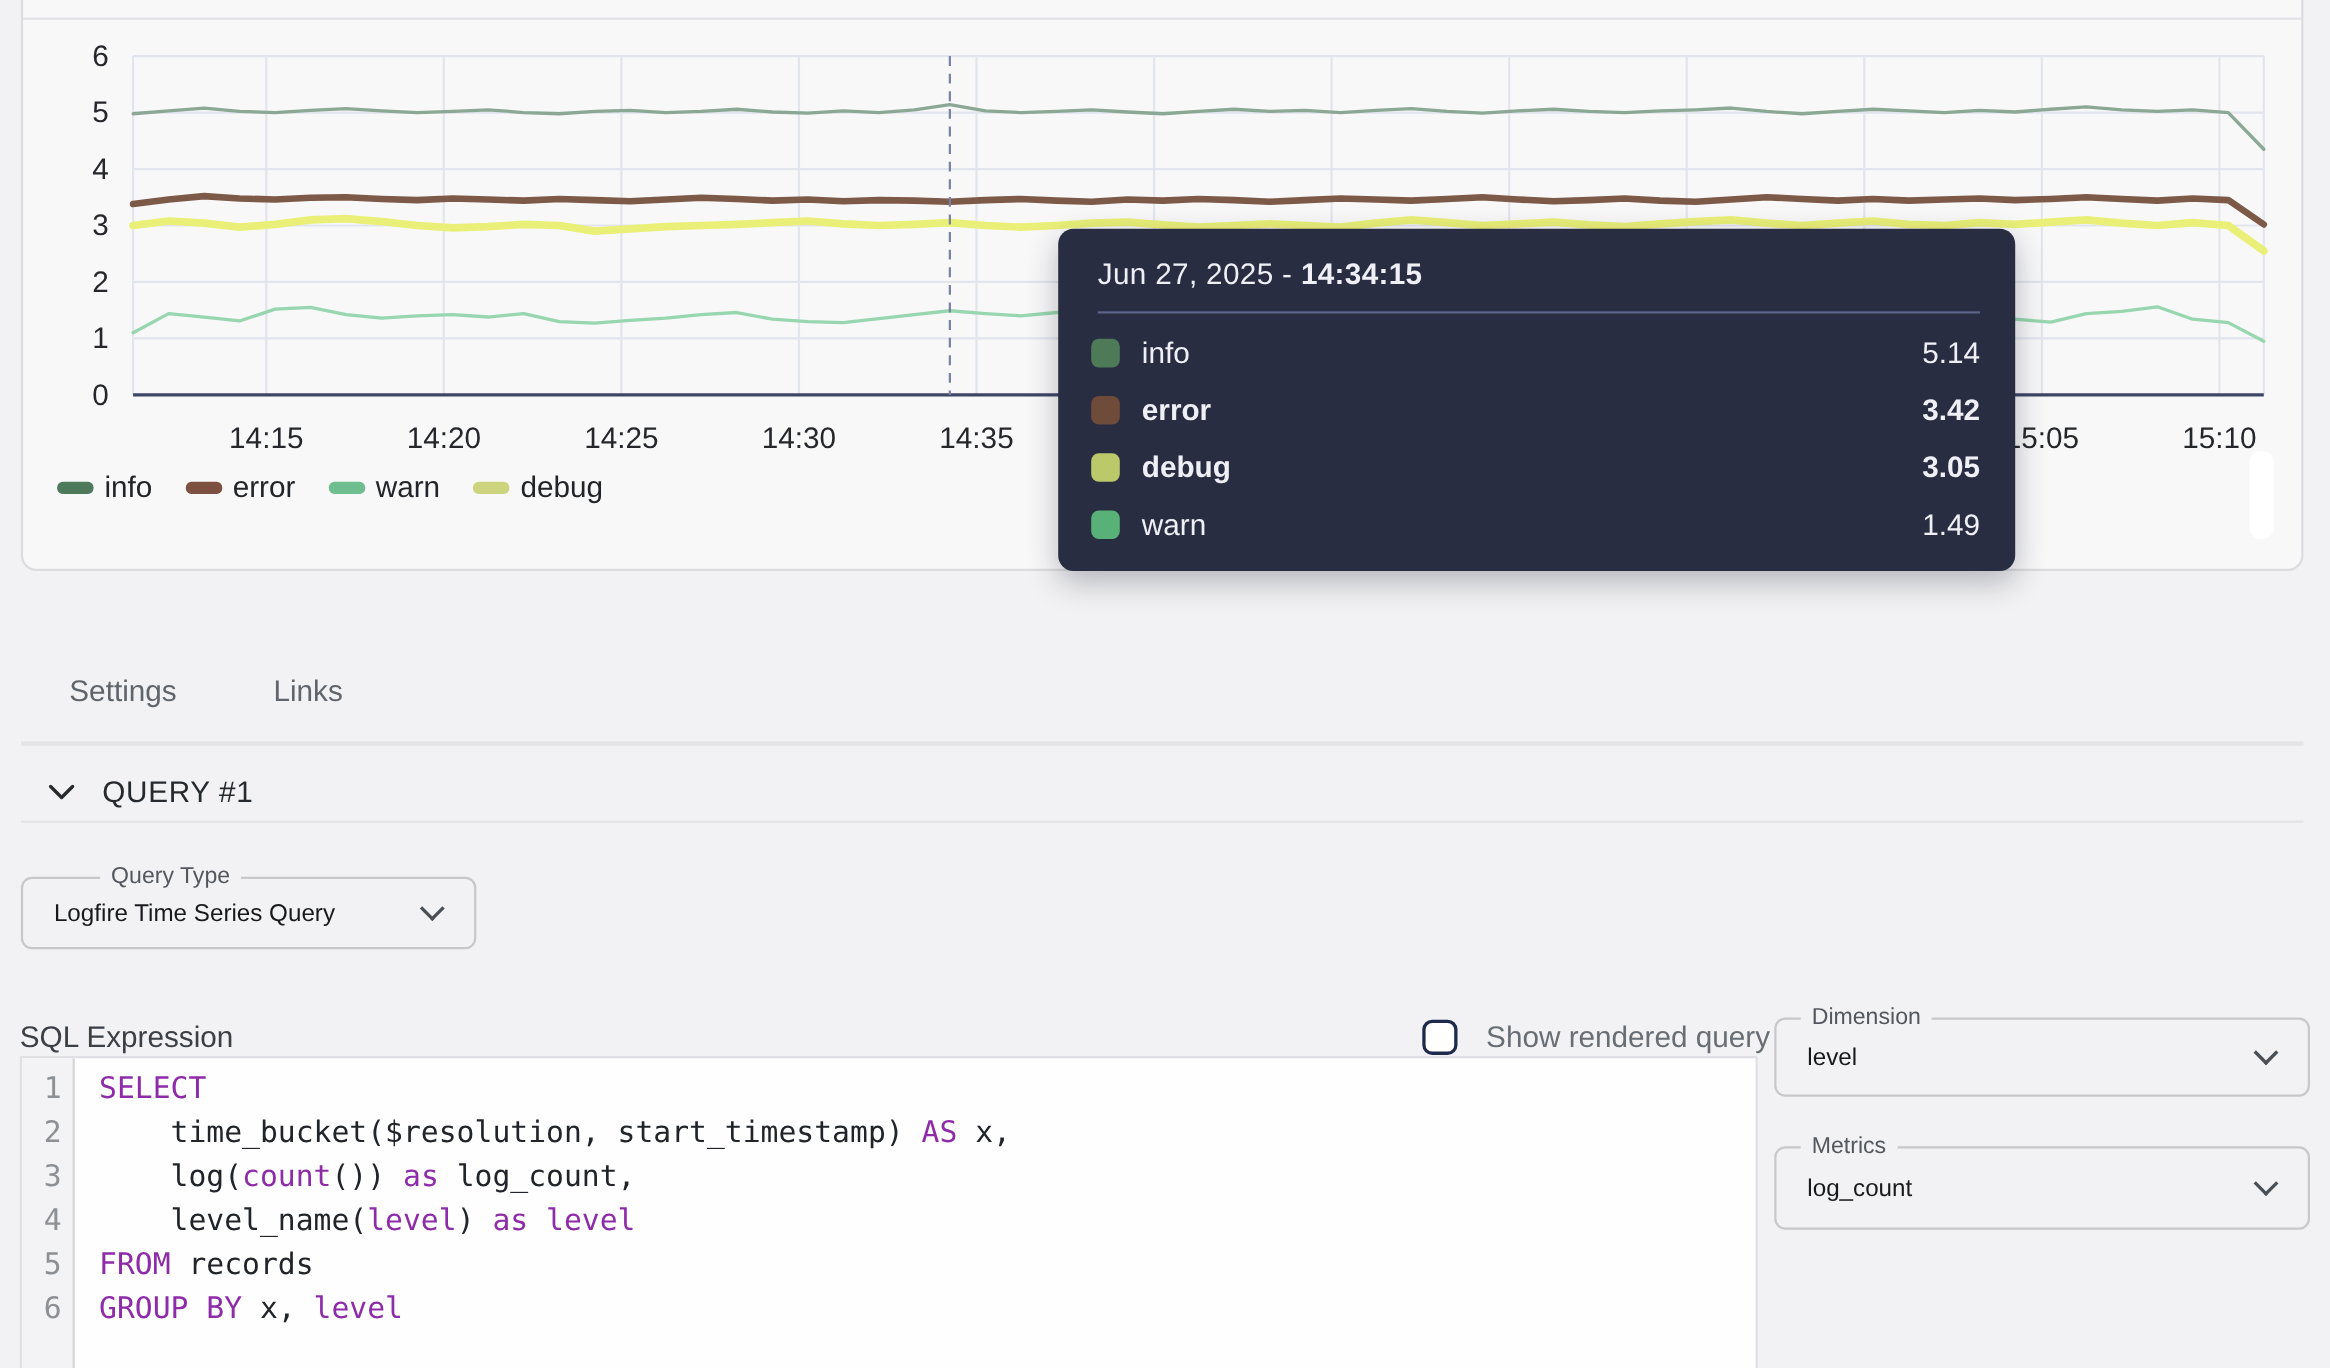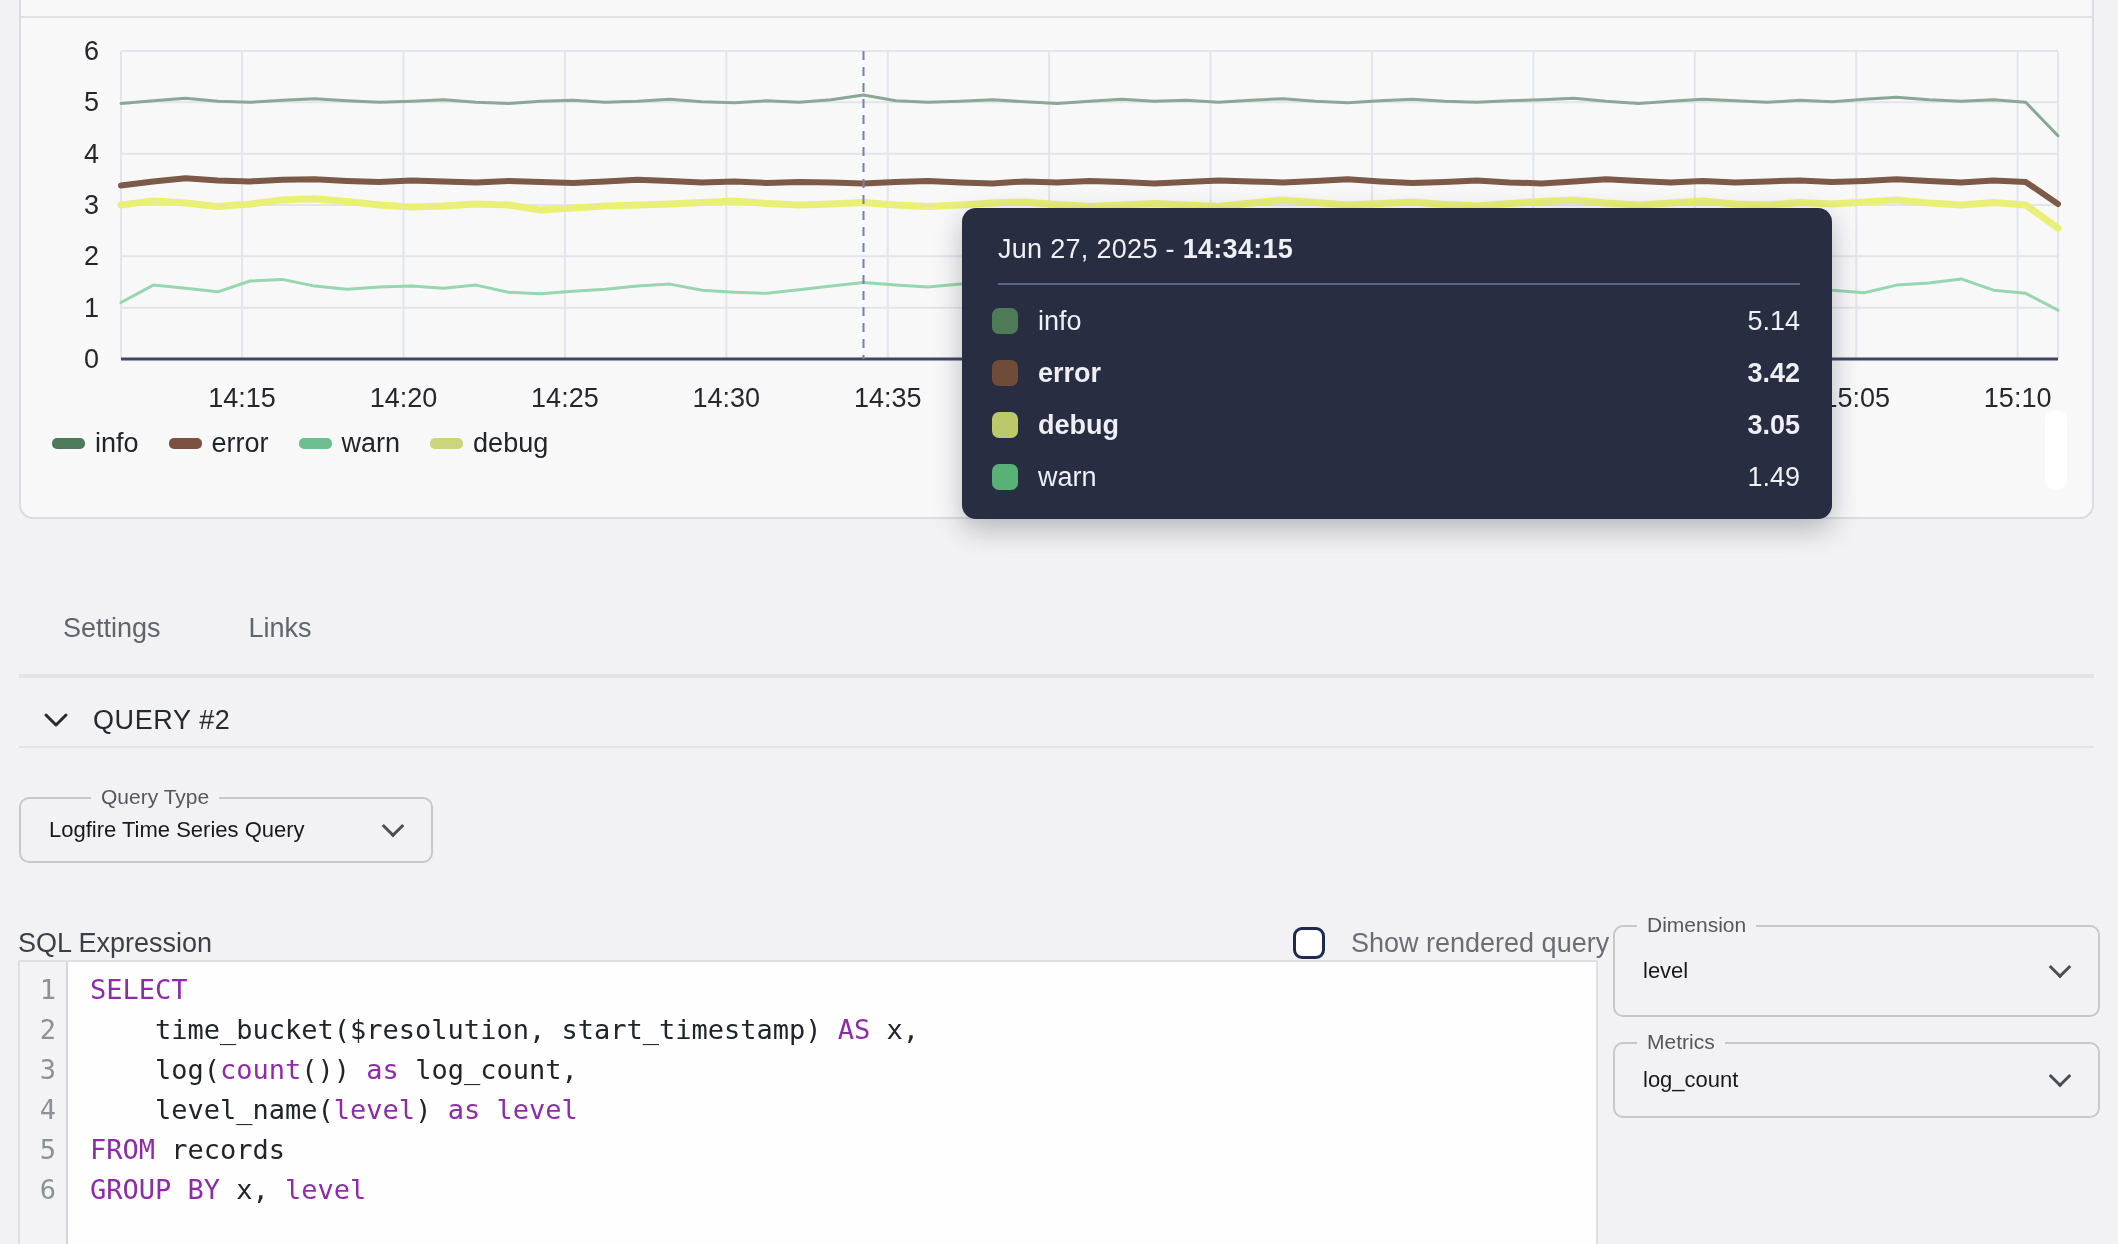--- a/index.html
+++ b/index.html
@@ -94,21 +94,21 @@
     position:absolute; left:28px; top:50%; transform:translateY(-50%);
     font-size:22px; color:#17191d; white-space:nowrap;
   }
   .select-box .chevron {
     position:absolute; right:30px; top:50%;
     width:16px; height:16px; margin-top:-12px;
     border-right:3px solid #4a4e55; border-bottom:3px solid #4a4e55;
     transform:rotate(45deg);
   }
   #query-type-select { left:19px;  top:797px;  width:414px; height:66px; }
-  #dimension-select  { left:1613px; top:925px; width:487px; height:92px; }
+  #dimension-select  { left:1613px; top:925px; width:487px; height:72px; }
   #metrics-select    { left:1613px; top:1042px; width:487px; height:76px;padding-left:32px; }
   #query-type-select .notch-label { left:70px; }
   #dimension-select .notch-label, #metrics-select .notch-label { left:22px; }
 
   
   .sql-label {
     position:absolute; left:18px; top:928px; font-size:27px; color:#3b3f46;
   }
   .rendered-row {
     position:absolute; left:1293px; top:925px; height:36px;
@@ -238,21 +238,21 @@
 
 <div class="tabs" id="tabs">
     <div class="tab">Settings</div>
     <div class="tab">Links</div>
   </div>
 
 <div class="query-header">
   <svg class="chev-svg" width="26" height="26" viewBox="0 0 26 26">
     <polyline points="3,8 13,18 23,8" fill="none" stroke="#26292d" stroke-width="3" stroke-linecap="round" stroke-linejoin="round"></polyline>
   </svg>
-  <span class="query-title">QUERY #2</span>
+  <span class="query-title">QUERY #1</span>
 </div>
 <div class="section-divider"></div>
 
 <div class="select-box" id="query-type-select">
   <span class="notch-label">Query Type</span>
   <span class="select-value">Logfire Time Series Query</span>
   <span class="chevron"></span>
 </div>
 
 <div class="sql-label">SQL Expression</div>

